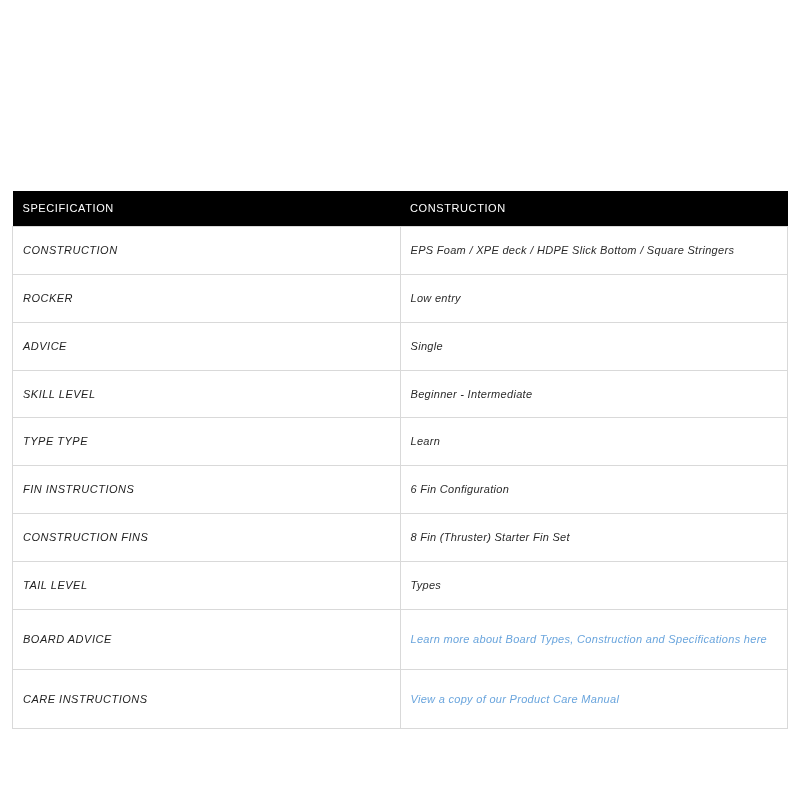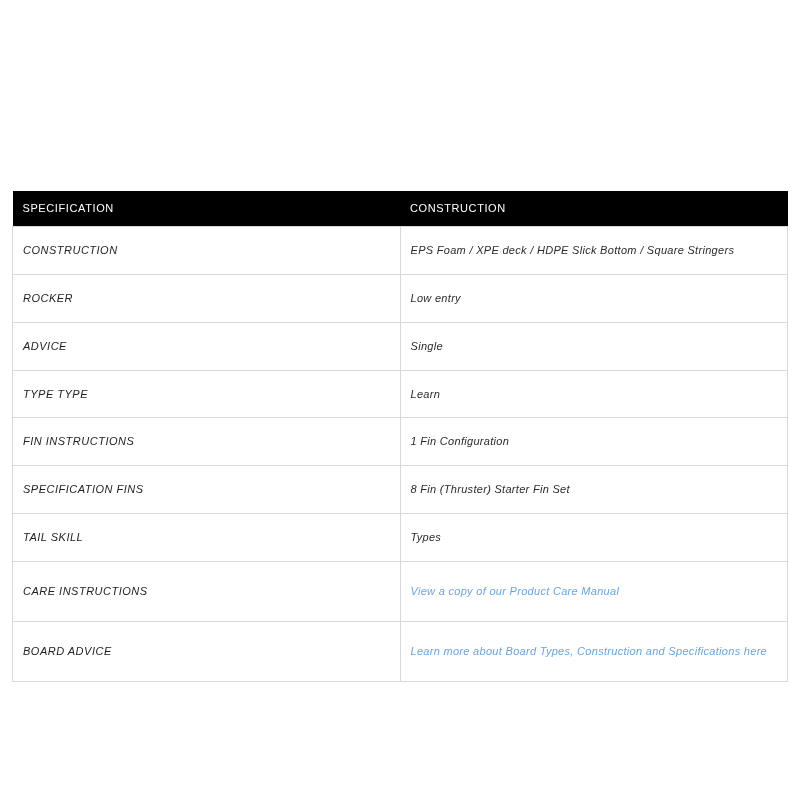--- a/index.html
+++ b/index.html
@@ -91,39 +91,43 @@
           </tr>
           <tr>
             <td class="spec">ROCKER</td>
             <td class="desc">Low entry</td>
           </tr>
           <tr>
             <td class="spec">ADVICE</td>
             <td class="desc">Single</td>
           </tr>
           <tr>
+            <td class="spec">SKILL LEVEL</td>
+            <td class="desc">Beginner - Intermediate</td>
+          </tr>
+          <tr>
             <td class="spec">TYPE TYPE</td>
             <td class="desc">Learn</td>
           </tr>
           <tr>
             <td class="spec">FIN INSTRUCTIONS</td>
-            <td class="desc">1 Fin Configuration</td>
+            <td class="desc">6 Fin Configuration</td>
           </tr>
           <tr>
-            <td class="spec">SPECIFICATION FINS</td>
+            <td class="spec">CONSTRUCTION FINS</td>
             <td class="desc">8 Fin (Thruster) Starter Fin Set</td>
           </tr>
           <tr>
-            <td class="spec">TAIL SKILL</td>
+            <td class="spec">TAIL LEVEL</td>
             <td class="desc">Types</td>
+          </tr>
+          <tr class="tall">
+            <td class="spec">BOARD ADVICE</td>
+            <td class="desc"><a class="doc-link" href="#">Learn more about Board Types, Construction and Specifications here</a></td>
           </tr>
           <tr class="tall">
             <td class="spec">CARE INSTRUCTIONS</td>
             <td class="desc"><a class="doc-link" href="#">View a copy of our Product Care Manual</a></td>
-          </tr>
-          <tr class="tall">
-            <td class="spec">BOARD ADVICE</td>
-            <td class="desc"><a class="doc-link" href="#">Learn more about Board Types, Construction and Specifications here</a></td>
           </tr>
         </tbody>
     </table>
   </div>
 </div>
 
 </body></html>

